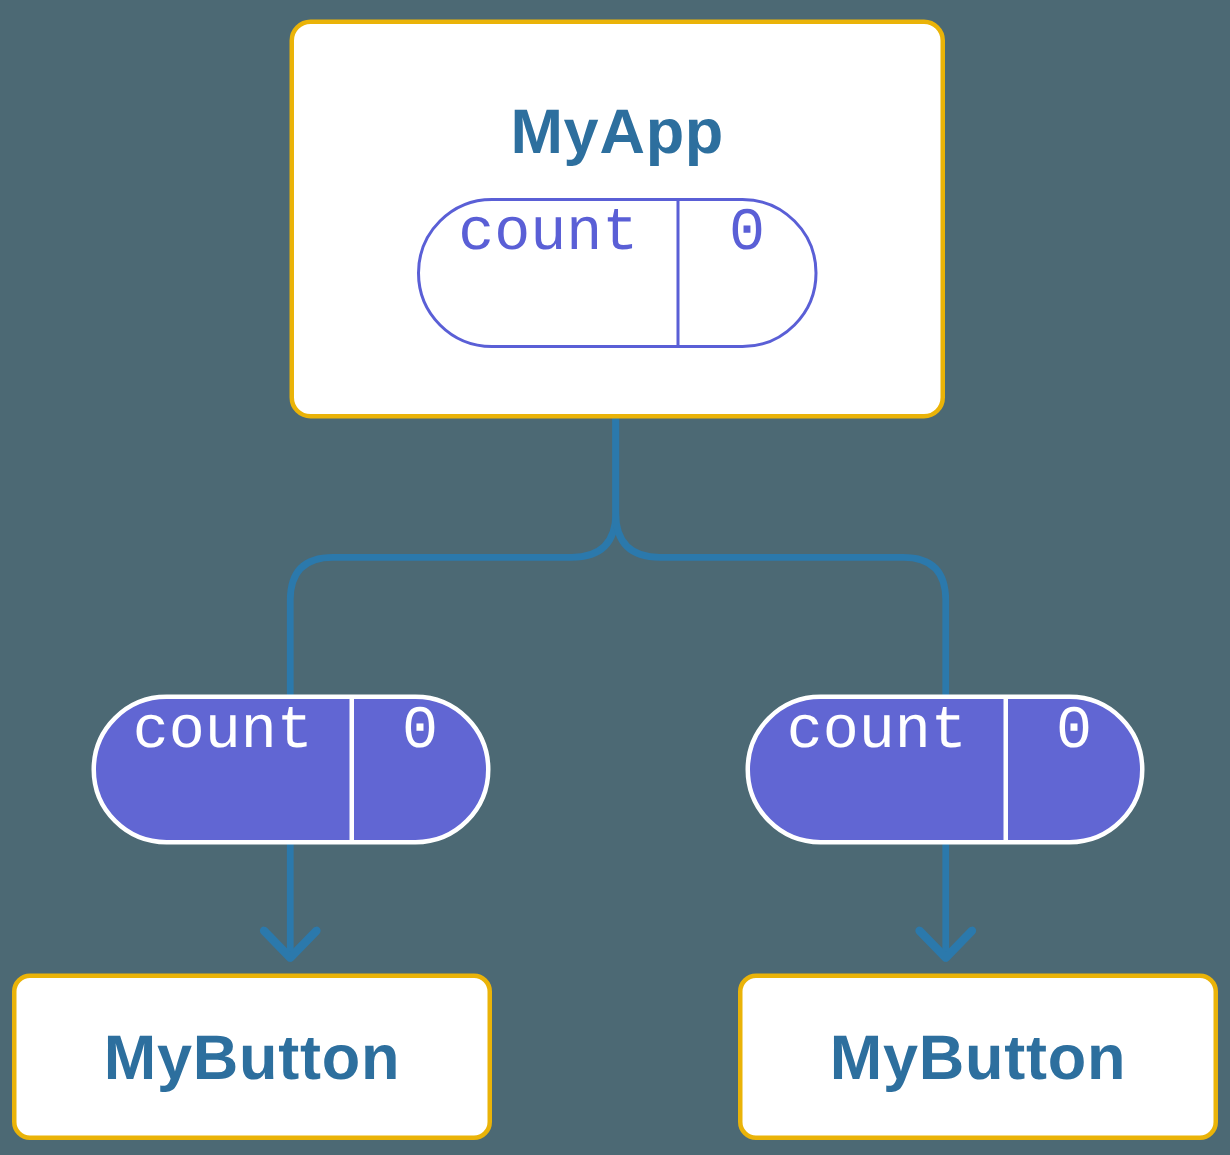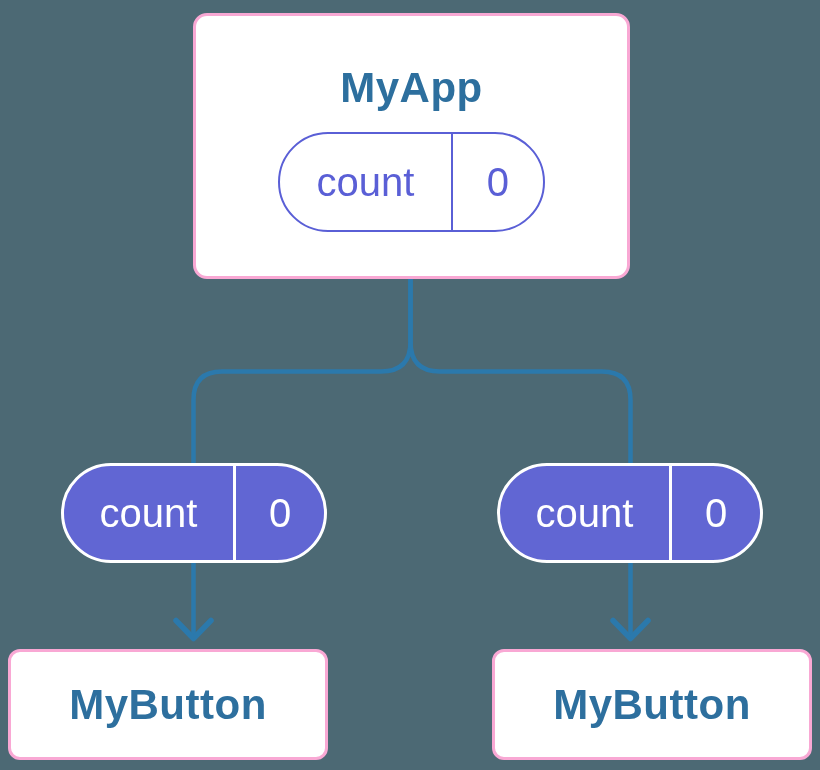--- a/index.html
+++ b/index.html
@@ -24,21 +24,21 @@
   svg.connectors path {
     fill: none;
     stroke: #2b79ac;
   }
   .branch-line { stroke-width: 4.5px; }
   .arrowhead   { stroke-width: 5.5px; stroke-linecap: round; stroke-linejoin: round; }
 
   .card {
     position: absolute;
     background: #ffffff;
-    border: 3px solid #f9a8d4;
+    border: 3px solid #eab308;
     border-radius: 14px;
     box-sizing: border-box;
     z-index: 1;
     display: flex;
     flex-direction: column;
     align-items: center;
     justify-content: center;
   }
   .root-card {
     left: 193px; top: 13px;
@@ -57,23 +57,24 @@
     font-weight: 600;
     letter-spacing: 0.5px;
     line-height: 56px;
     text-align: center;
   }
 
   .pill {
     box-sizing: border-box;
     border-radius: 52px;
     display: flex;
-    align-items: center;
+    align-items: flex-start;
     overflow: hidden;
     z-index: 1;
+    font-family: Liberation Mono, monospace;
   }
   .pill-outline {
     width: 267px; height: 100px;
     border: 2px solid #5a5fd6;
     background: #ffffff;
     color: #5a5fd6;
   }
   .pill-filled {
     position: absolute;
     width: 266px; height: 100px;

